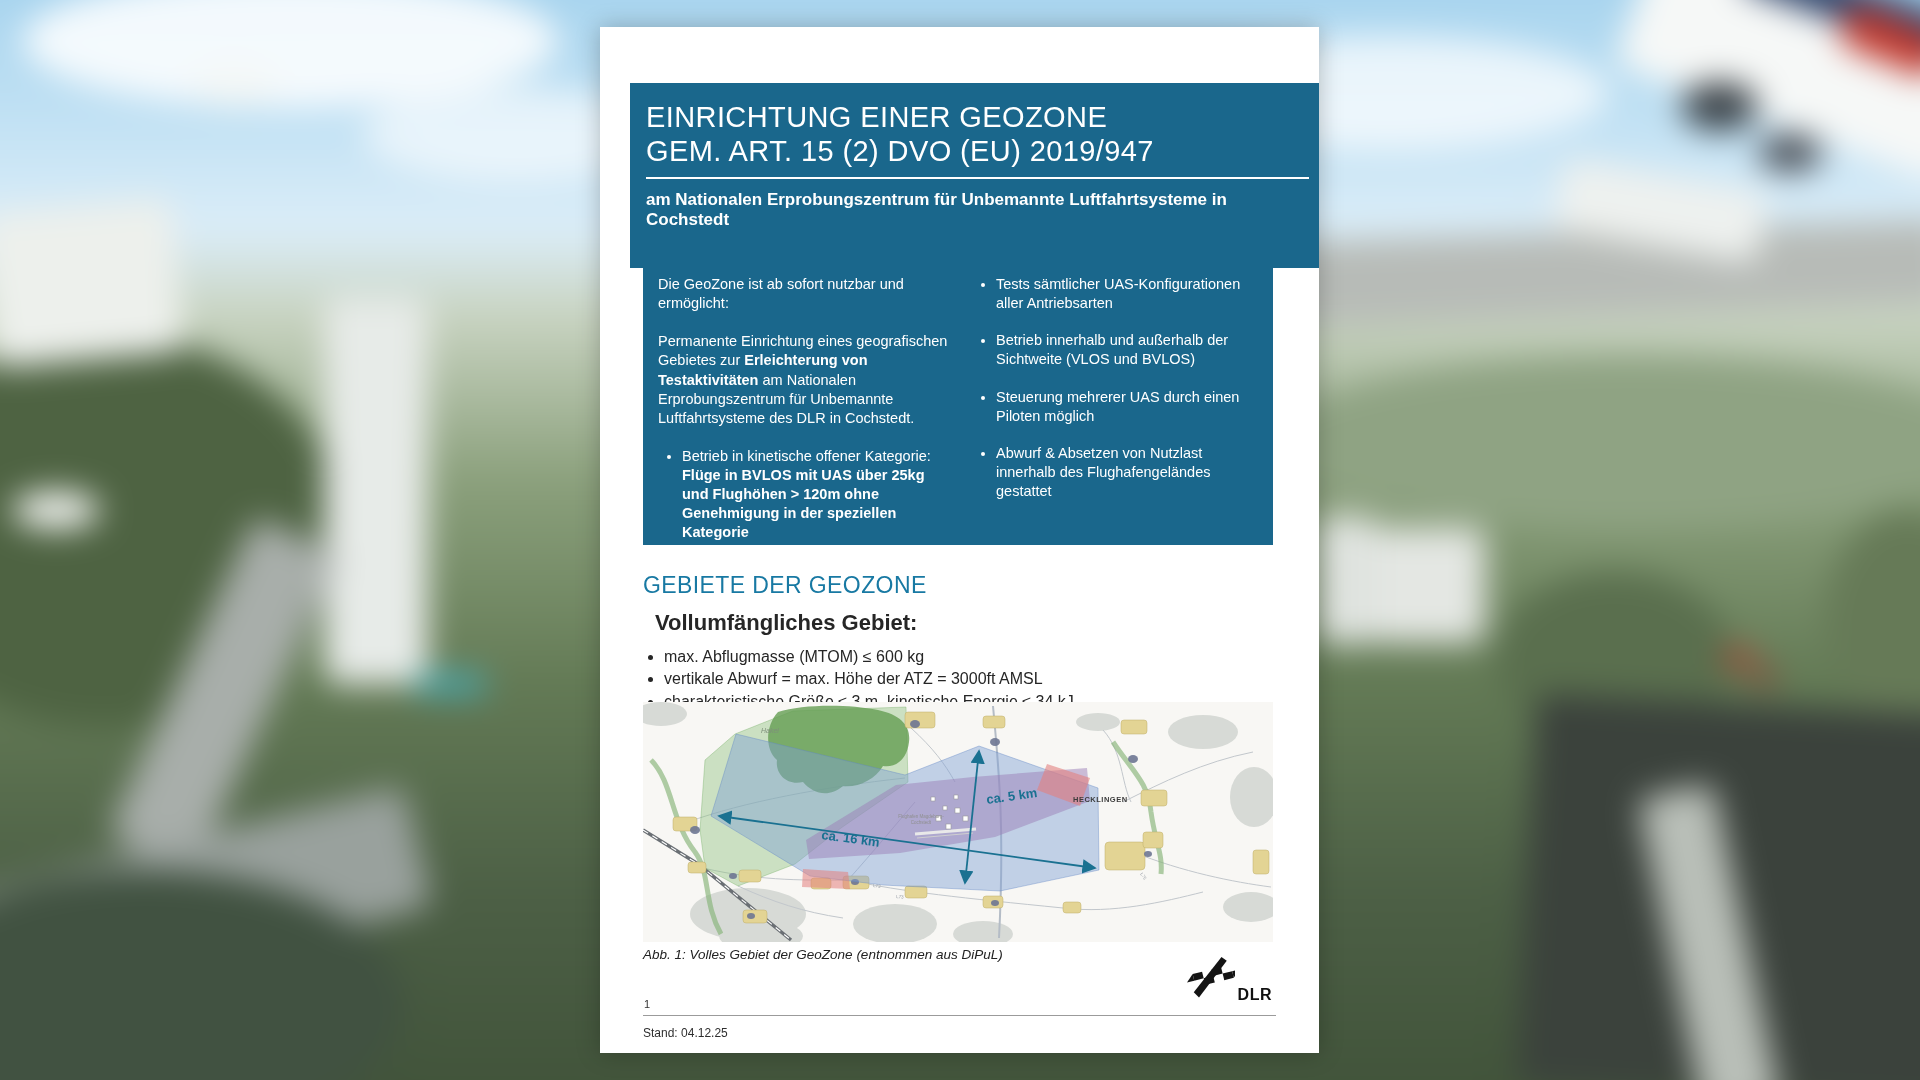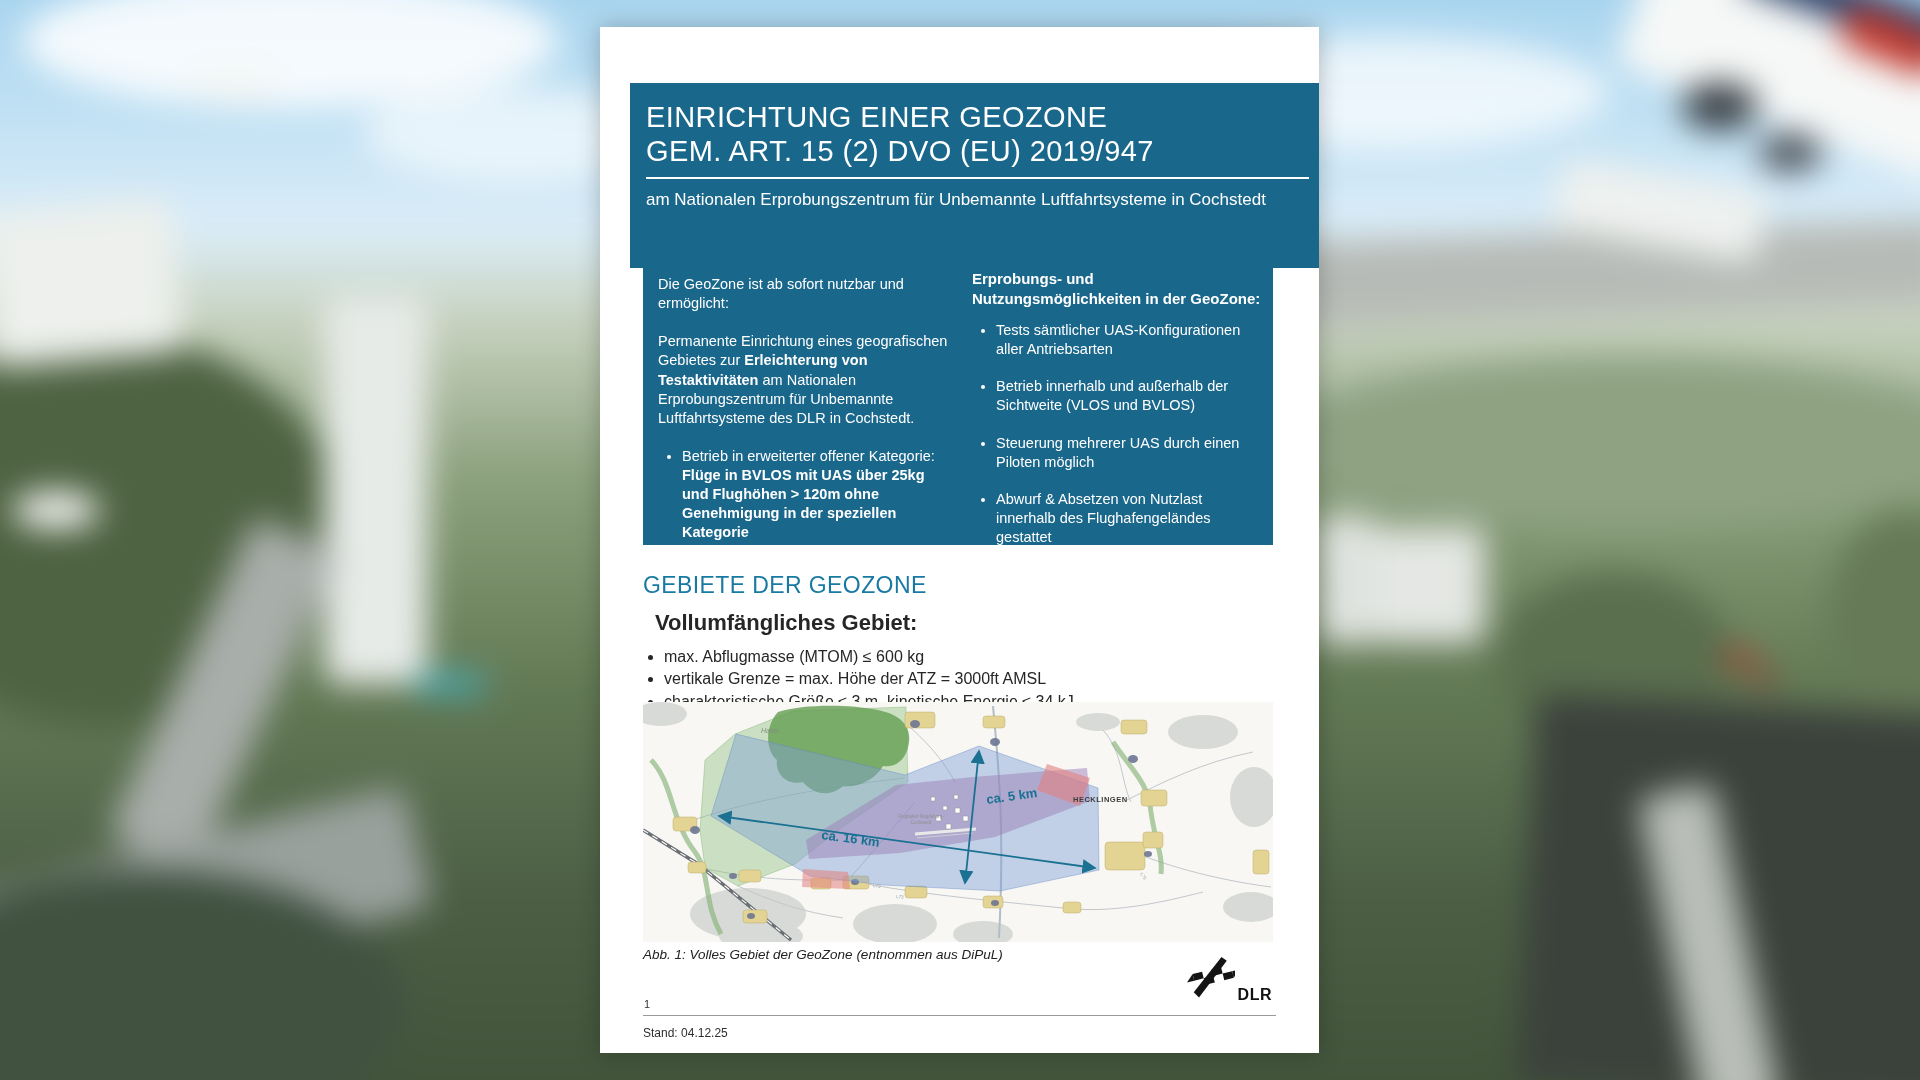--- a/index.html
+++ b/index.html
@@ -16,21 +16,21 @@
 
   
   .page{position:absolute;left:600px;top:27px;width:719px;height:1026px;
         background:#ffffff;box-shadow:0 0 22px rgba(0,0,0,.25);}
 
   .header-box{position:absolute;left:30px;right:0;top:56px;height:185px;
         background:var(--teal);color:#fff;padding:0 10px 0 16px;box-sizing:border-box;}
   .header-box h1{margin:17px 0 0 0;font-size:29px;line-height:34px;font-weight:300;
         letter-spacing:.4px;}
   .header-box .rule{height:2px;background:#fff;margin-top:9px;}
-  .header-box .subtitle{margin-top:11px;font-size:17px;font-weight:400;}
+  .header-box .subtitle{margin-top:11px;font-size:17px;font-weight:700;}
 
   .info-box{position:absolute;left:43px;top:226px;width:630px;height:292px;
         background:var(--teal);color:#fff;box-sizing:border-box;
         padding:22px 12px 14px 15px;display:flex;gap:18px;font-size:14.5px;line-height:1.32;}
   .info-box .col-l{width:296px;flex:none;}
   .info-box .col-r{flex:1;}
   .info-box p{margin:0 0 19px 0;}
   .info-box .col-r h3{margin:-6px 0 13px 0;font-size:15px;line-height:1.3;font-weight:700;}
   .info-box ul{margin:0;padding:0 0 0 24px;}
   .info-box li{margin-bottom:18px;}
@@ -107,41 +107,40 @@
         </h1>
       <div class="rule"></div>
       <div class="subtitle">am Nationalen Erprobungszentrum für Unbemannte Luftfahrtsysteme in Cochstedt</div>
     </div>
 
     <div class="info-box">
       <div class="col-l">
         <p>Die GeoZone ist ab sofort nutzbar und ermöglicht:</p>
         <p><span>Permanente Einrichtung eines geografischen Gebietes zur </span><strong>Erleichterung von Testaktivitäten</strong><span> am Nationalen Erprobungszentrum für Unbemannte Luftfahrtsysteme des DLR in Cochstedt.</span></p>
         <ul>
-          <li><span>Betrieb in erweiterter offener Kategorie:</span><strong class="blocky">Flüge in BVLOS mit UAS über 25kg und Flughöhen &gt; 120m ohne Genehmigung in der speziellen Kategorie</strong></li>
+          <li><span>Betrieb in kinetische offener Kategorie:</span><strong class="blocky">Flüge in BVLOS mit UAS über 25kg und Flughöhen &gt; 120m ohne Genehmigung in der speziellen Kategorie</strong></li>
           <li>Durchführung von Tests zu SAIL II äquivalenten Betriebsanforderungen</li>
         </ul>
       </div>
       <div class="col-r">
-        <h3>Erprobungs- und Nutzungsmöglichkeiten in der GeoZone:</h3>
         <ul>
           <li>Tests sämtlicher UAS-Konfigurationen aller Antriebsarten</li>
           <li>Betrieb innerhalb und außerhalb der Sichtweite (VLOS und BVLOS)</li>
           <li>Steuerung mehrerer UAS durch einen Piloten möglich</li>
           <li>Abwurf &amp; Absetzen von Nutzlast innerhalb des Flughafengeländes gestattet</li>
         </ul>
       </div>
     </div>
 
     <div class="section">
       <h2>GEBIETE DER GEOZONE</h2>
       <h4>Vollumfängliches Gebiet:</h4>
       <ul>
         <li>max. Abflugmasse (MTOM) ≤ 600 kg</li>
-        <li>vertikale Grenze = max. Höhe der ATZ = 3000ft AMSL</li>
+        <li>vertikale Abwurf = max. Höhe der ATZ = 3000ft AMSL</li>
         <li>charakteristische Größe ≤ 3 m, kinetische Energie ≤ 34 kJ</li>
       </ul>
     </div>
 
     <div class="map">
       <svg viewBox="0 0 630 240" xmlns="http://www.w3.org/2000/svg">
         <defs>
           <marker id="ah" markerWidth="9" markerHeight="9" refX="7" refY="4" orient="auto-start-reverse">
             <path d="M0,0 L8,4 L0,8 Z" fill="#1A7191"></path>
           </marker>

